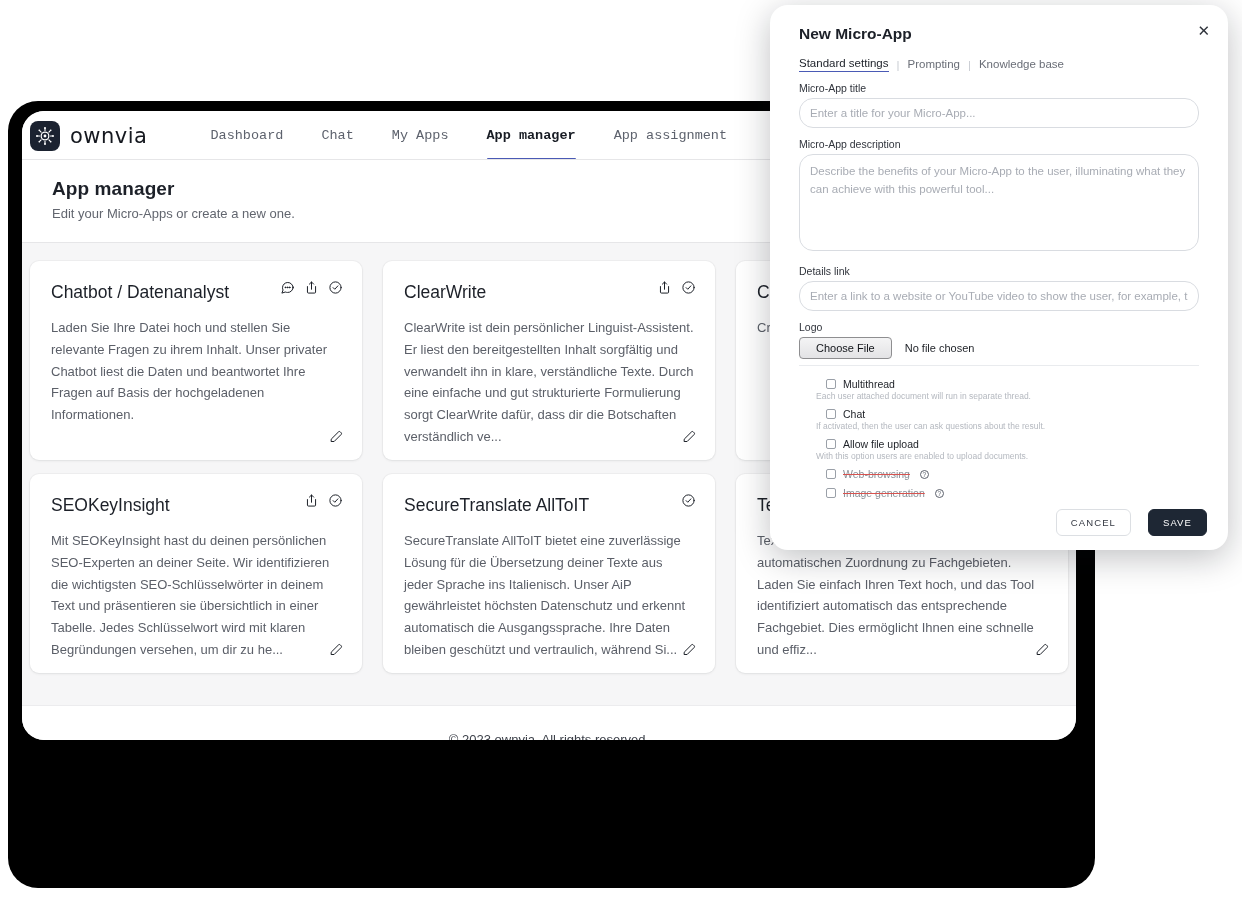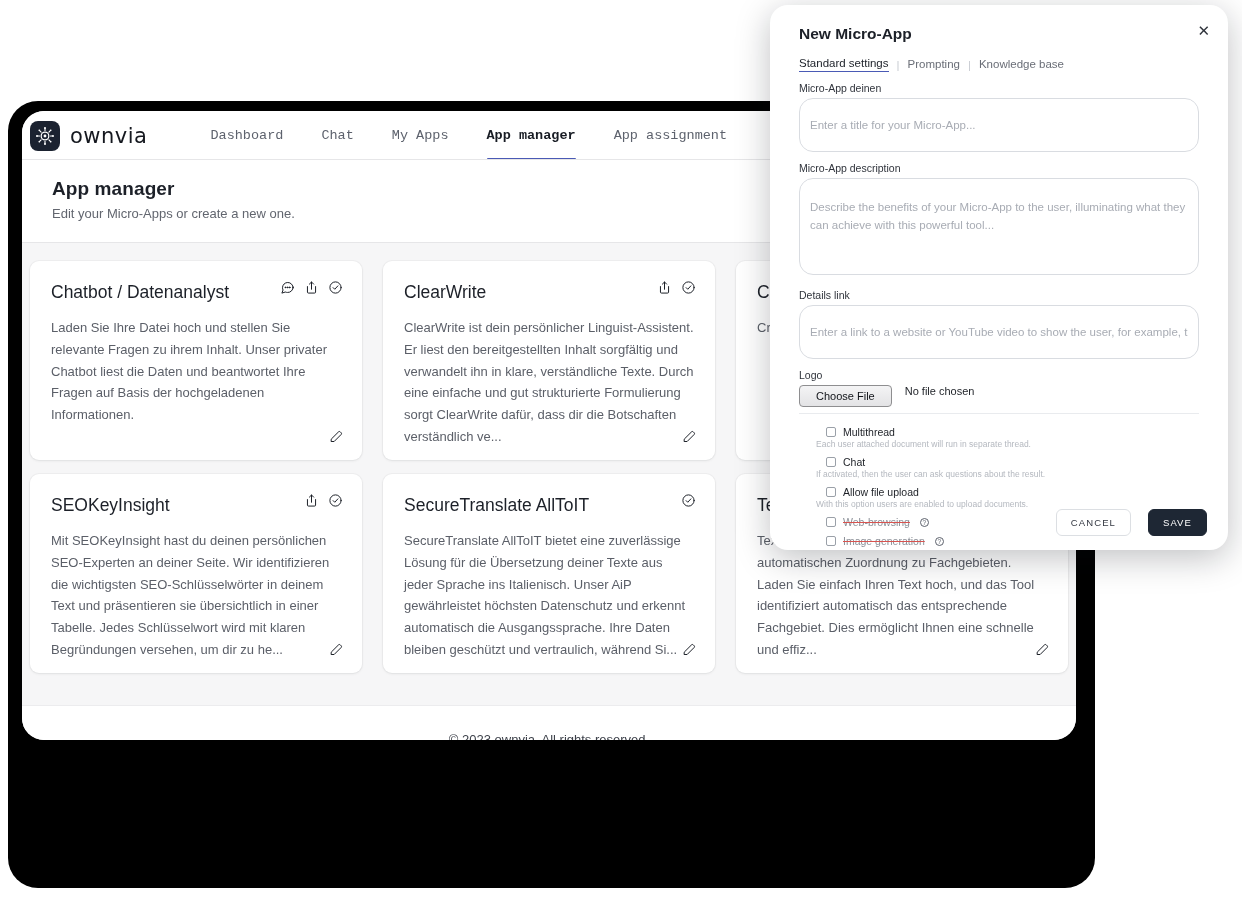--- a/index.html
+++ b/index.html
@@ -169,28 +169,28 @@
 
   .field{ margin:0 16px 10px 16px; }
   .flabel{ font-size:10.5px; color:#30343c; margin-bottom:4px; }
   .finput{
     width:100%;
     border:1px solid #d9dce1;
     border-radius:14px;
     background:#fff;
     font-size:11.5px;
     color:#a8acb4;
-    padding:20px 10px;
+    padding:8px 10px;
     font-family:"Liberation Sans", sans-serif;
     outline:none;
   }
   .finput::placeholder{ color:#a8acb4; }
   textarea.finput{ height:97px; resize:none; line-height:1.55; overflow:hidden; }
 
-  .filerow{ display:flex; align-items:flex-start; margin:0 16px 12px 16px;
+  .filerow{ display:flex; align-items:center; margin:0 16px 12px 16px;
             border-bottom:1px solid #e9ebee; padding-bottom:6px;}
   .choose-file{
     font-size:11px; color:#101318;
     background:linear-gradient(#f4f4f5,#e3e3e5);
     border:1px solid #8e8e90;
     border-radius:4px;
     padding:4px 16px;
     cursor:pointer;
     font-family:"Liberation Sans", sans-serif;
   }
@@ -415,21 +415,21 @@
 
   <div class="modal-tabs">
     <span class="mtab active">Standard settings</span>
     <span class="mtab-sep">|</span>
     <span class="mtab">Prompting</span>
     <span class="mtab-sep">|</span>
     <span class="mtab">Knowledge base</span>
   </div>
 
   <div class="field">
-    <div class="flabel">Micro-App deinen</div>
+    <div class="flabel">Micro-App title</div>
     <input class="finput" type="text" placeholder="Enter a title for your Micro-App..." style="">
   </div>
 
   <div class="field">
     <div class="flabel">Micro-App description</div>
     <textarea class="finput" placeholder="Describe the benefits of your Micro-App to the user, illuminating what they can achieve with this powerful tool..." style=""></textarea>
   </div>
 
   <div class="field">
     <div class="flabel">Details link</div>

